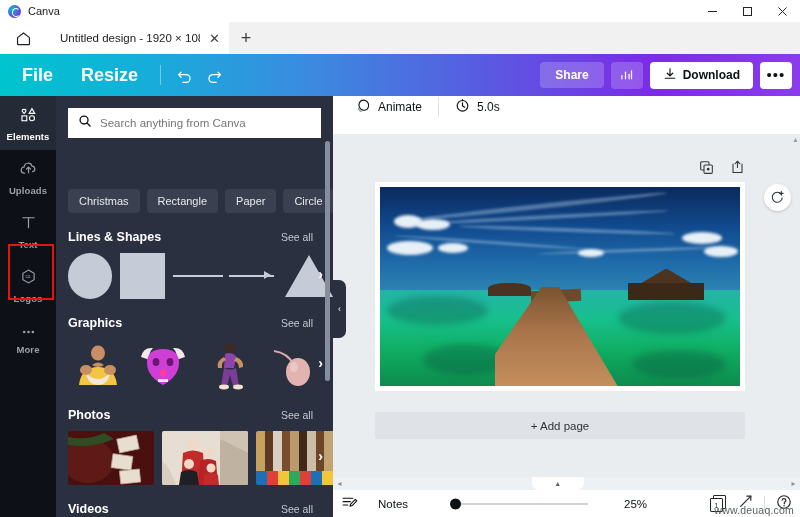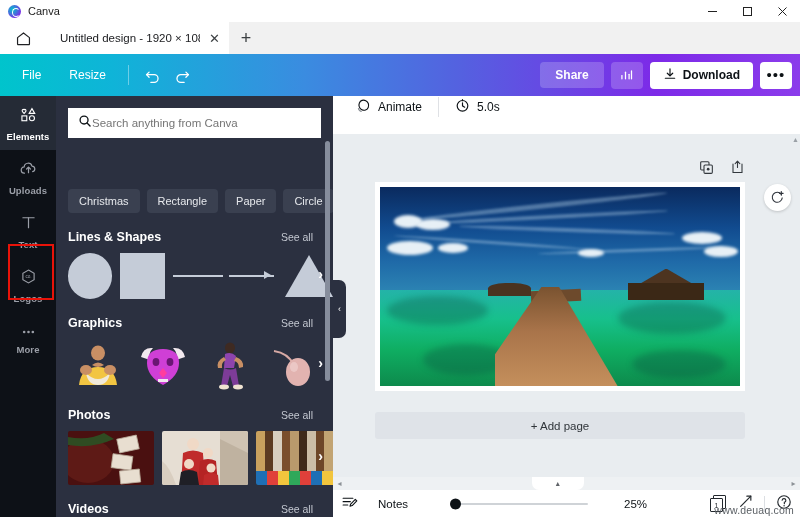--- a/index.html
+++ b/index.html
@@ -61,21 +61,21 @@
     justify-content: center; color: #3c4043; font-size: 18px; font-weight: 300;
   }
 
   
   .canva-toolbar {
     position: absolute; left: 0; top: 54px; width: 800px; height: 42px;
     background: linear-gradient(90deg,#00c4cc 0%,#0fb4d8 14%,#3a8ce0 38%,#5560e0 58%,#7d2ae8 82%,#8b3ceb 100%);
     display: flex; align-items: center; padding: 0 8px;
   }
   .ct-item {
-    color: #fff; font-size: 12px; font-weight: normal; padding: 5px 14px;
+    color: #fff; font-size: 18px; font-weight: bold; padding: 5px 14px;
     border-radius: 4px;
   }
   .ct-sep { width: 1px; height: 20px; background: rgba(255,255,255,.38); margin: 0 8px; }
   .ct-icon {
     width: 30px; height: 26px; display: flex; align-items: center;
     justify-content: center; color: #fff;
   }
   .ct-right { margin-left: auto; display: flex; align-items: center; gap: 7px; }
   .btn-share {
     color: #fff; font-size: 12px; font-weight: bold;
@@ -114,21 +114,21 @@
   }
 
   
   .panel {
     position: absolute; left: 56px; top: 96px; width: 277px; height: 421px;
     background: #2b3040; overflow: hidden;
   }
   .search-wrap { padding: 12px 12px 0 12px; }
   .search-box {
     height: 30px; background: #fff; border-radius: 0; display: flex;
-    align-items: center; padding: 4px 10px; 
+    align-items: center; padding: 4px 10px; gap: 8px;
   }
   .search-input {
     border: 0; outline: 0; font-size: 11.5px; color: #6b7280;
     font-family: "Liberation Sans", sans-serif; flex: 1; background: transparent;
   }
   .chips {
     display: flex; gap: 7px; padding: 11px 0 0 12px; align-items: center;
     position: relative;
   }
   .chip {

